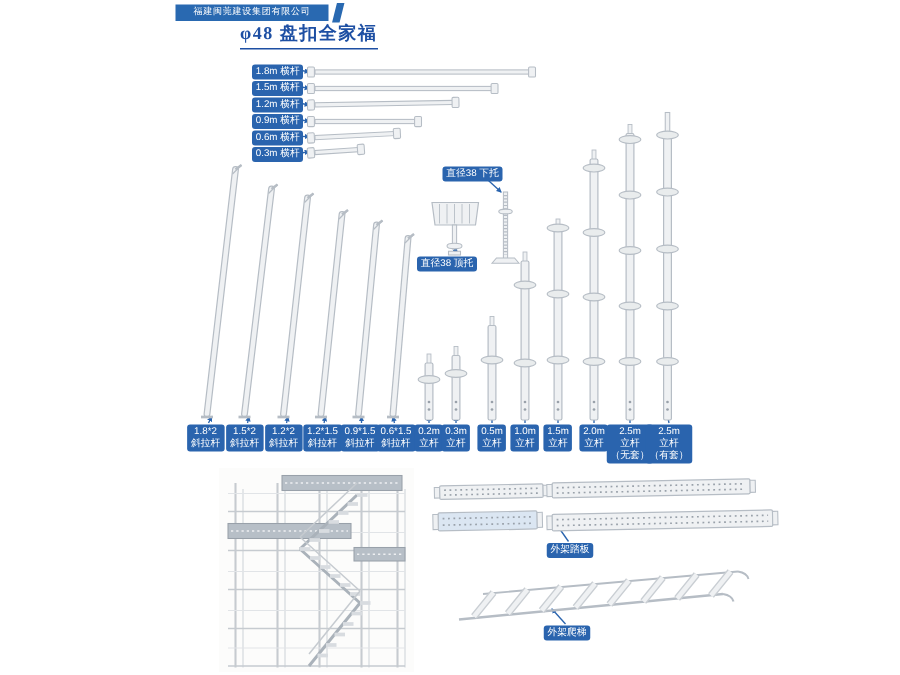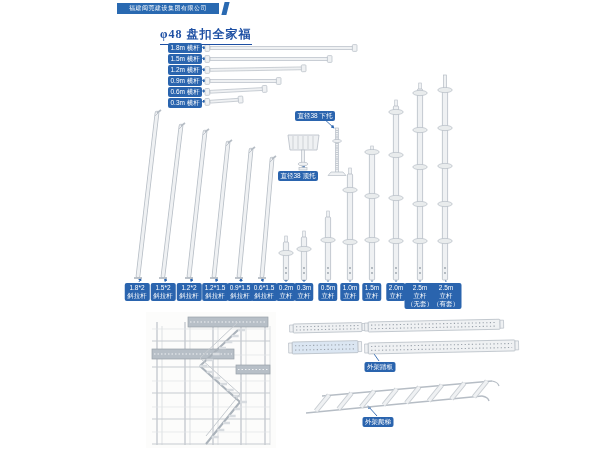--- a/index.html
+++ b/index.html
@@ -3,21 +3,21 @@
 <meta charset="utf-8">
 <style>
   html,body{margin:0;padding:0;background:#ffffff;}
   .stage{position:relative;width:600px;height:450px;background:#ffffff;overflow:hidden;
          font-family:"Liberation Sans",sans-serif;}
   #art{position:absolute;left:0;top:0;z-index:1;}
   .hdr{position:absolute;left:117px;top:3px;width:102px;height:11px;background:#2969b1;
        color:#fff;font-size:6px;line-height:11px;text-align:center;letter-spacing:.5px;z-index:2;}
   .hdr-tail{position:absolute;left:223px;top:2px;width:5px;height:13px;background:#2969b1;
        transform:skewX(-14deg);z-index:2;}
-  .title{position:absolute;left:160px;top:26px;color:#1d4fa3;font-size:12px;font-weight:bold;
+  .title{position:absolute;left:160px;top:14px;color:#1d4fa3;font-size:12px;font-weight:bold;
        font-family:"Liberation Serif",serif;letter-spacing:1px;border-bottom:1.5px solid #1d4fa3;
        padding-bottom:1px;z-index:2;white-space:nowrap;}
   .lbl{position:absolute;z-index:3;background:#2a64ae;color:#ffffff;font-size:6.5px;line-height:8px;
        padding:1px 2.5px;border-radius:2px;text-align:center;white-space:nowrap;}
   .lbl.center{transform:translateX(-50%);}
   .lbl span{display:block;}
   .lbl span:empty{display:none;}
 </style>
 </head>
 <body>

